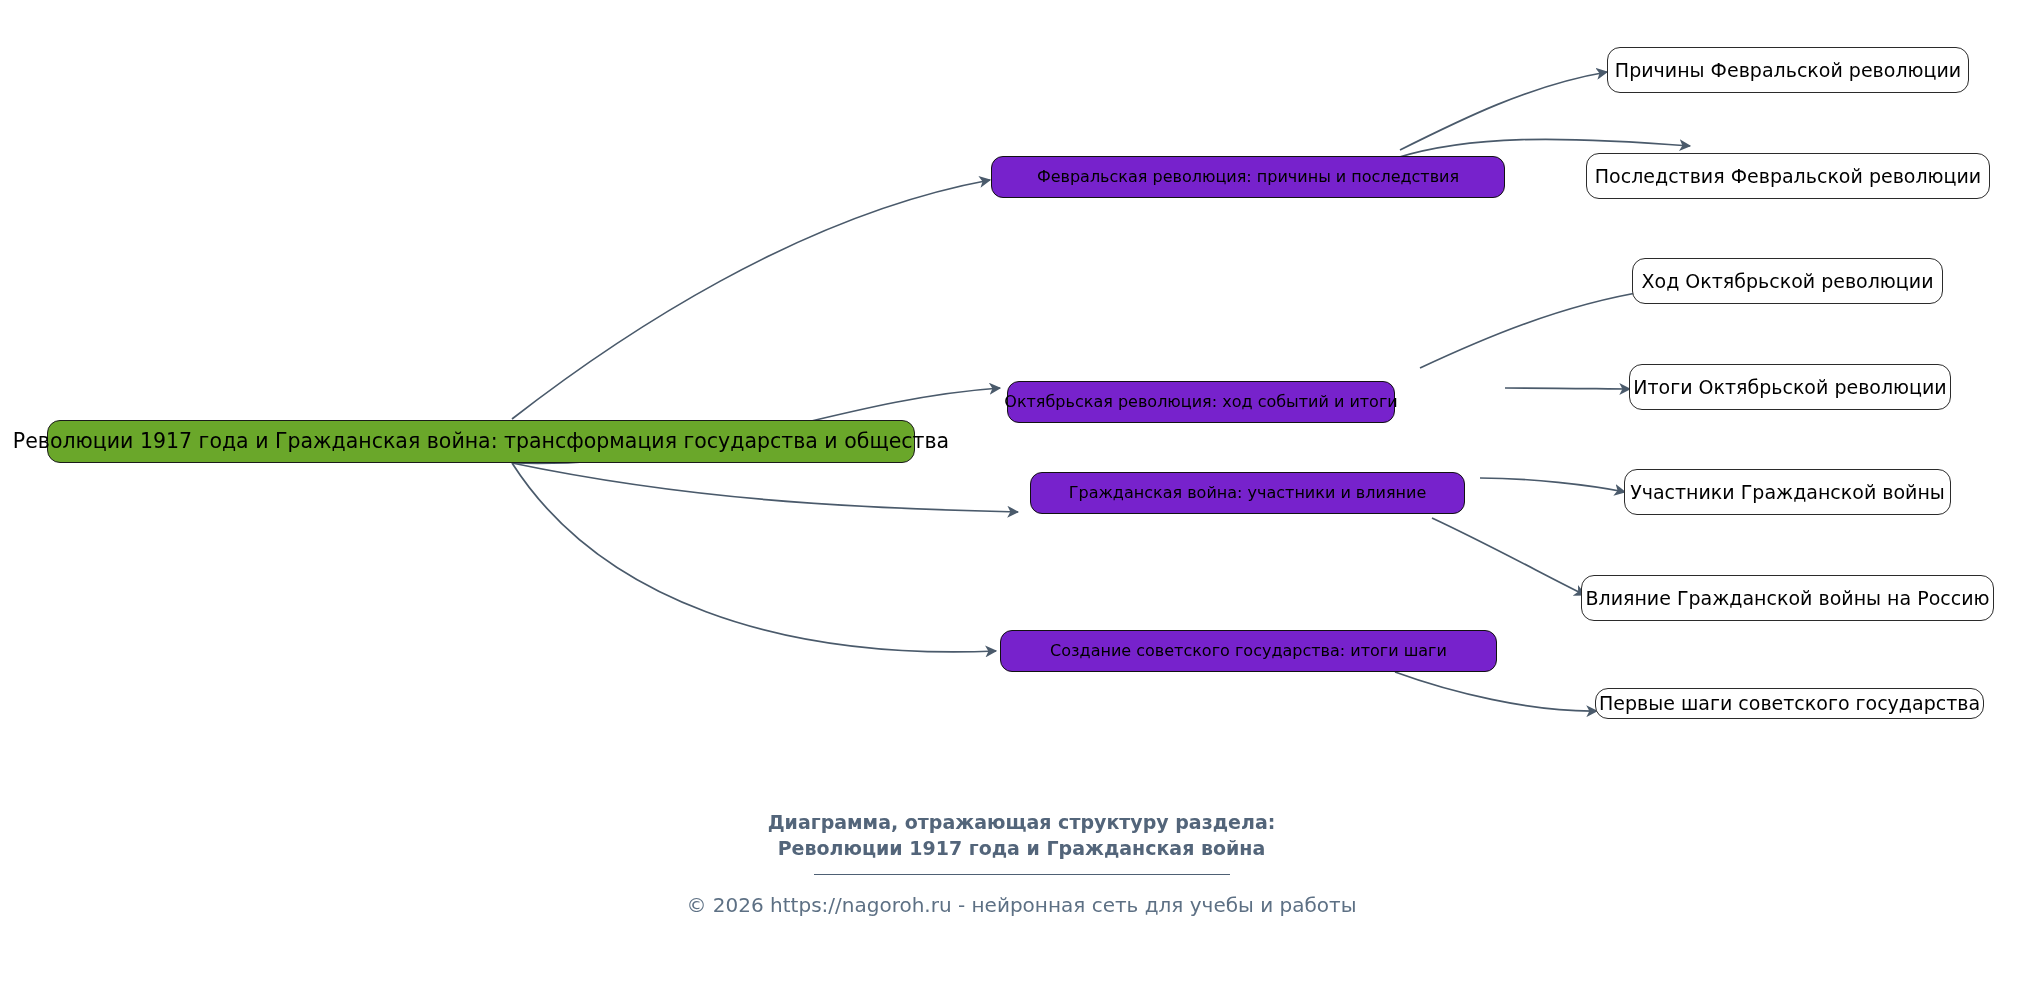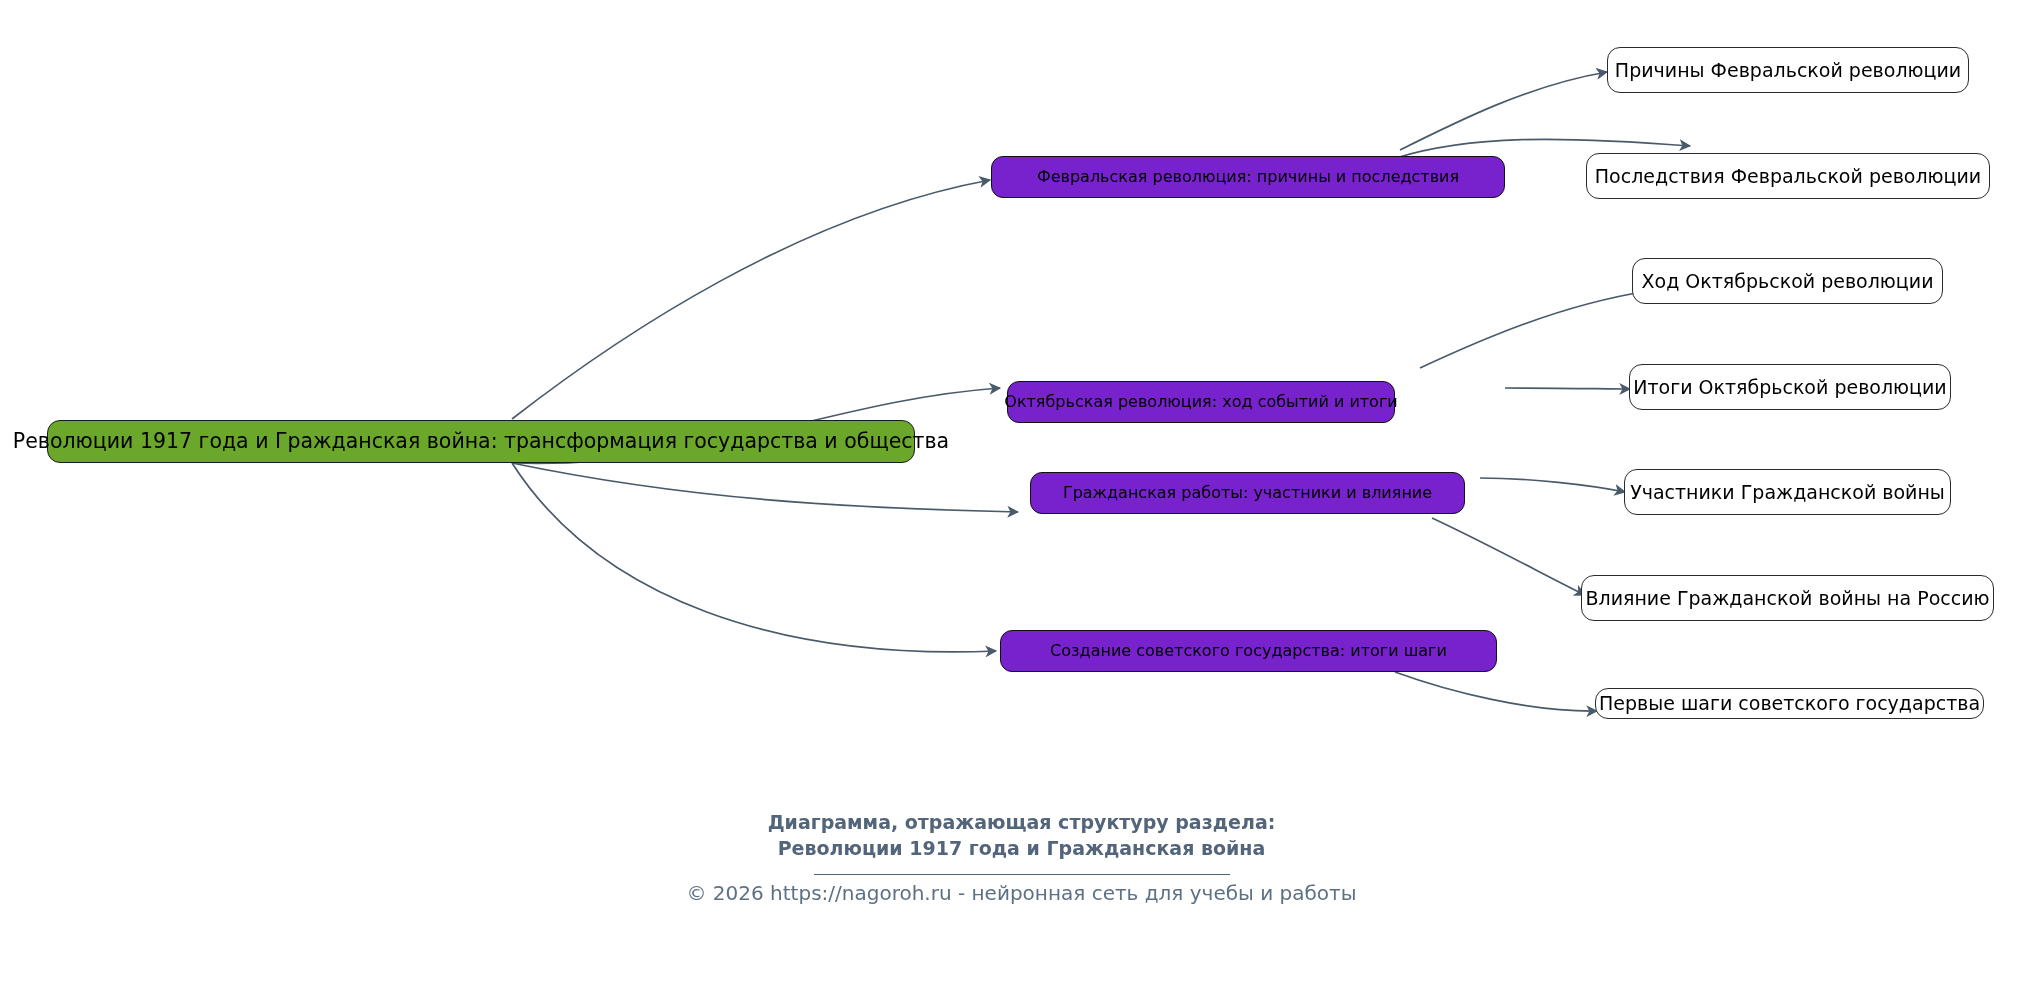--- a/index.html
+++ b/index.html
@@ -75,21 +75,21 @@
     line-height: 1.35;
     font-family: "DejaVu Sans", "Liberation Sans", sans-serif;
   }
   .footer-rule {
     width: 416px;
     height: 0;
     margin: 13px auto 0 auto;
     border-top: 1.4px solid #4e6074;
   }
   .footer-copy {
-    margin-top: 6px;
+    margin-top: 18px;
     color: #5d7084;
     font-size: 20px;
     font-weight: normal;
     font-family: "DejaVu Sans", "Liberation Sans", sans-serif;
   }
 </style>
 </head>
 <body>
 
 <div id="canvas">
@@ -126,21 +126,21 @@
 
   <div class="node node-branch" style="left:991px; top:156px; width:514px; height:42px;">
     <span>Февральская революция: причины и последствия</span>
   </div>
 
   <div class="node node-branch" style="left:1007px; top:381px; width:388px; height:42px;">
     <span>Октябрьская революция: ход событий и итоги</span>
   </div>
 
   <div class="node node-branch" style="left:1030px; top:472px; width:435px; height:42px;">
-    <span>Гражданская работы: участники и влияние</span>
+    <span>Гражданская война: участники и влияние</span>
   </div>
 
   <div class="node node-branch" style="left:1000px; top:630px; width:497px; height:42px;">
     <span>Создание советского государства: итоги шаги</span>
   </div>
 
   <div class="node node-leaf" style="left:1607px; top:47px; width:362px; height:46px;">
     <span>Причины Февральской революции</span>
   </div>
 

